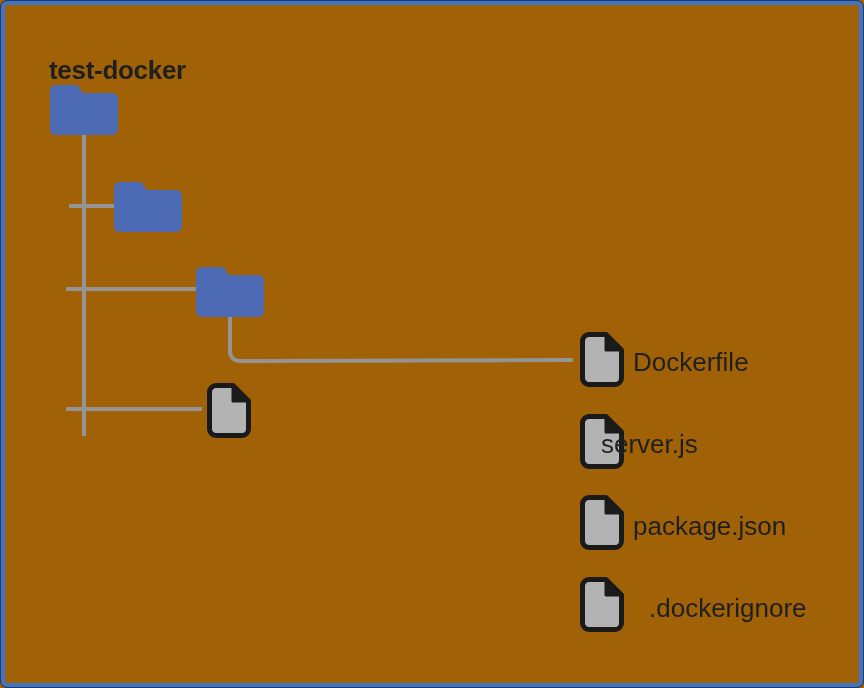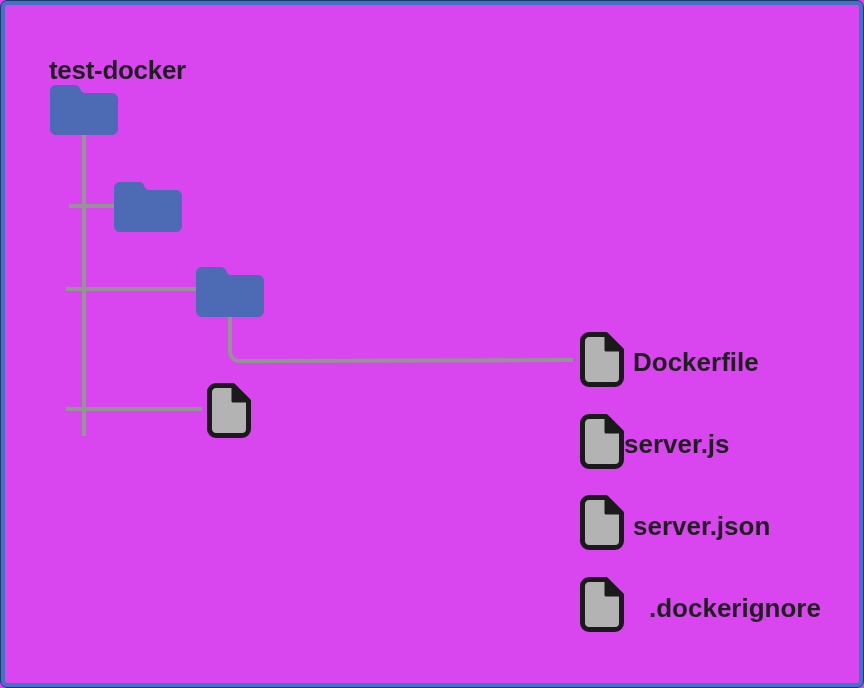--- a/index.html
+++ b/index.html
@@ -5,21 +5,21 @@
   html, body {
     margin: 0;
     padding: 0;
     background: #ffffff;
     font-family: "Liberation Sans", sans-serif;
   }
   .canvas {
     position: relative;
     width: 864px;
     height: 688px;
-    background: #d946ef;
+    background: #a16207;
     overflow: hidden;
   }
   .frame {
     position: absolute;
     inset: 1px;
     border: 4px solid #4472C4;
     outline: 1px solid #1d3a6b;
     border-radius: 6px;
     pointer-events: none;
   }
@@ -57,21 +57,21 @@
     color: #1F1F1F;
     font-size: 26px;
     line-height: 32px;
     white-space: nowrap;
   }
   .lbl-folder {
     font-weight: 700;
     letter-spacing: -0.3px;
   }
   .lbl-file {
-    font-weight: 700;
+    font-weight: 400;
     text-align: center;
   }
 </style>
 </head>
 <body>
 
 <div class="canvas">
 
   <svg class="connectors" width="864" height="688" viewBox="0 0 864 688">
     <path d="M84 134 L84 436"></path>
@@ -102,27 +102,27 @@
   <svg class="icon" style="left:580px; top:332px;" width="44" height="55" viewBox="0 0 44 55">
     <path class="file-page" d="M9 2.5 H26 L41.5 18 V46 C41.5 49.6 38.6 52.5 35 52.5 H9 C5.4 52.5 2.5 49.6 2.5 46 V9 C2.5 5.4 5.4 2.5 9 2.5 Z"></path>
     <path class="file-fold" d="M26 3.5 L26 18 L40.5 18 Z"></path>
   </svg>
   <span class="lbl lbl-file" style="left:633px; top:346px;">Dockerfile</span>
 
   <svg class="icon" style="left:580px; top:414px;" width="44" height="55" viewBox="0 0 44 55">
     <path class="file-page" d="M9 2.5 H26 L41.5 18 V46 C41.5 49.6 38.6 52.5 35 52.5 H9 C5.4 52.5 2.5 49.6 2.5 46 V9 C2.5 5.4 5.4 2.5 9 2.5 Z"></path>
     <path class="file-fold" d="M26 3.5 L26 18 L40.5 18 Z"></path>
   </svg>
-  <span class="lbl lbl-file" style="left:624px; top:428px;">server.js</span>
+  <span class="lbl lbl-file" style="left:601px; top:428px;">server.js</span>
 
   <svg class="icon" style="left:580px; top:495px;" width="44" height="55" viewBox="0 0 44 55">
     <path class="file-page" d="M9 2.5 H26 L41.5 18 V46 C41.5 49.6 38.6 52.5 35 52.5 H9 C5.4 52.5 2.5 49.6 2.5 46 V9 C2.5 5.4 5.4 2.5 9 2.5 Z"></path>
     <path class="file-fold" d="M26 3.5 L26 18 L40.5 18 Z"></path>
   </svg>
-  <span class="lbl lbl-file" style="left:633px; top:510px;">server.json</span>
+  <span class="lbl lbl-file" style="left:633px; top:510px;">package.json</span>
 
   <svg class="icon" style="left:580px; top:577px;" width="44" height="55" viewBox="0 0 44 55">
     <path class="file-page" d="M9 2.5 H26 L41.5 18 V46 C41.5 49.6 38.6 52.5 35 52.5 H9 C5.4 52.5 2.5 49.6 2.5 46 V9 C2.5 5.4 5.4 2.5 9 2.5 Z"></path>
     <path class="file-fold" d="M26 3.5 L26 18 L40.5 18 Z"></path>
   </svg>
   <span class="lbl lbl-file" style="left:633px; top:592px;margin-left:16px;">.dockerignore</span>
 
   <div class="frame"></div>
 </div>
 

